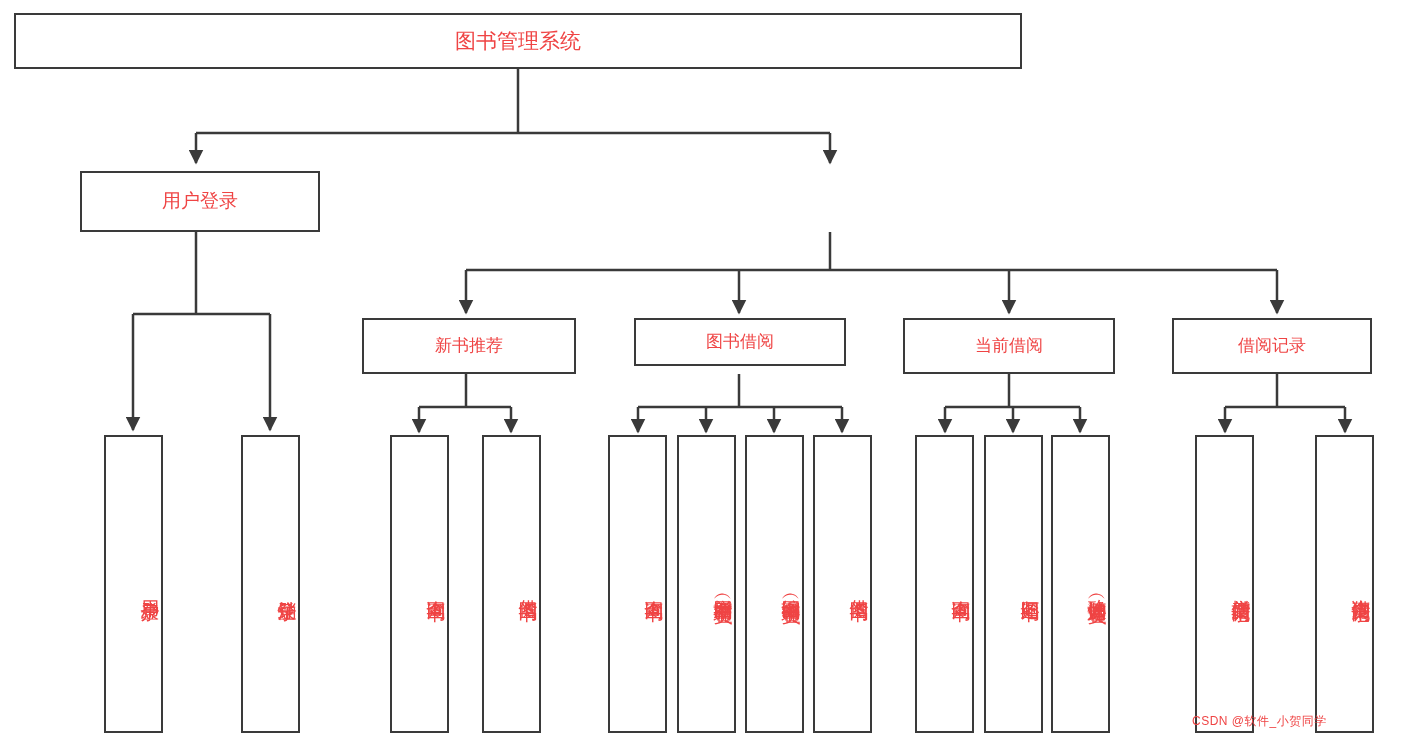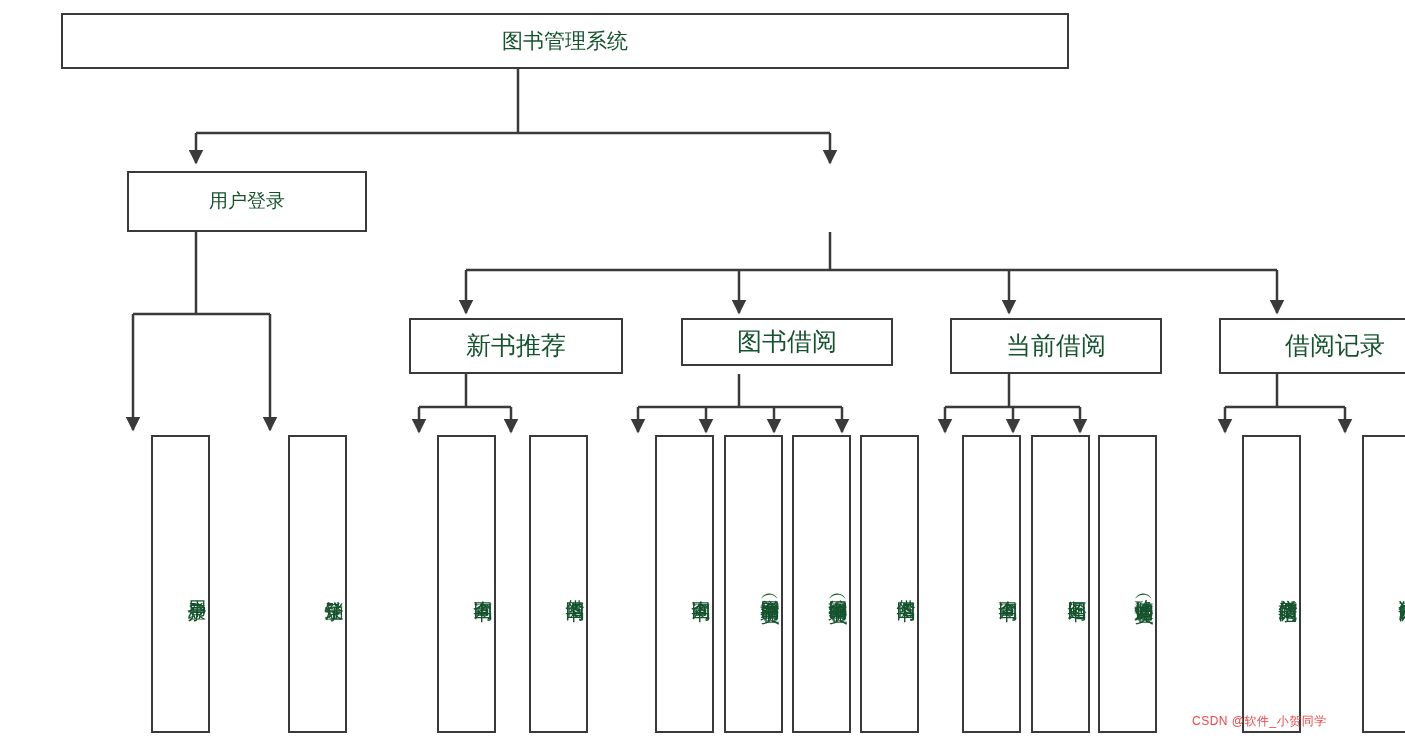--- a/index.html
+++ b/index.html
@@ -26,32 +26,31 @@
     pointer-events: none;
   }
   .node {
     position: absolute;
     box-sizing: border-box;
     background: #ffffff;
     border: 2px solid #3a3a3a;
     display: flex;
     align-items: center;
     justify-content: center;
-    color: #14532d;
+    color: #ef4444;
     line-height: 1.18;
-    margin-left: 47px;
   }
   .node.root {
     font-size: 21px;
   }
   .node.lvl2 {
     font-size: 19px;
   }
   .node.lvl3 {
-    font-size: 25px;
+    font-size: 17px;
   }
   .node.leaf {
     font-size: 19px;
     writing-mode: vertical-rl;
     text-orientation: upright;
     align-items: flex-start;
     justify-content: center;
     padding-top: 6px;
     letter-spacing: 1px;
   }
@@ -136,21 +135,21 @@
 
   <div class="node lvl3" style="left:362px; top:318px; width:214px; height:56px;">
     <span>新书推荐</span>
   </div>
   <div class="node lvl3" style="left:634px; top:318px; width:212px; height:48px;">
     <span>图书借阅</span>
   </div>
   <div class="node lvl3" style="left:903px; top:318px; width:212px; height:56px;">
     <span>当前借阅</span>
   </div>
-  <div class="node lvl3" style="left:1172px; top:318px; width:232px; height:56px;">
+  <div class="node lvl3" style="left:1172px; top:318px; width:200px; height:56px;">
     <span>借阅记录</span>
   </div>
 
   <div class="node leaf" style="left:104px; top:435px; width:59px; height:298px;">
     <span>用户登录</span>
   </div>
   <div class="node leaf" style="left:241px; top:435px; width:59px; height:298px;">
     <span>注销登录</span>
   </div>
 

